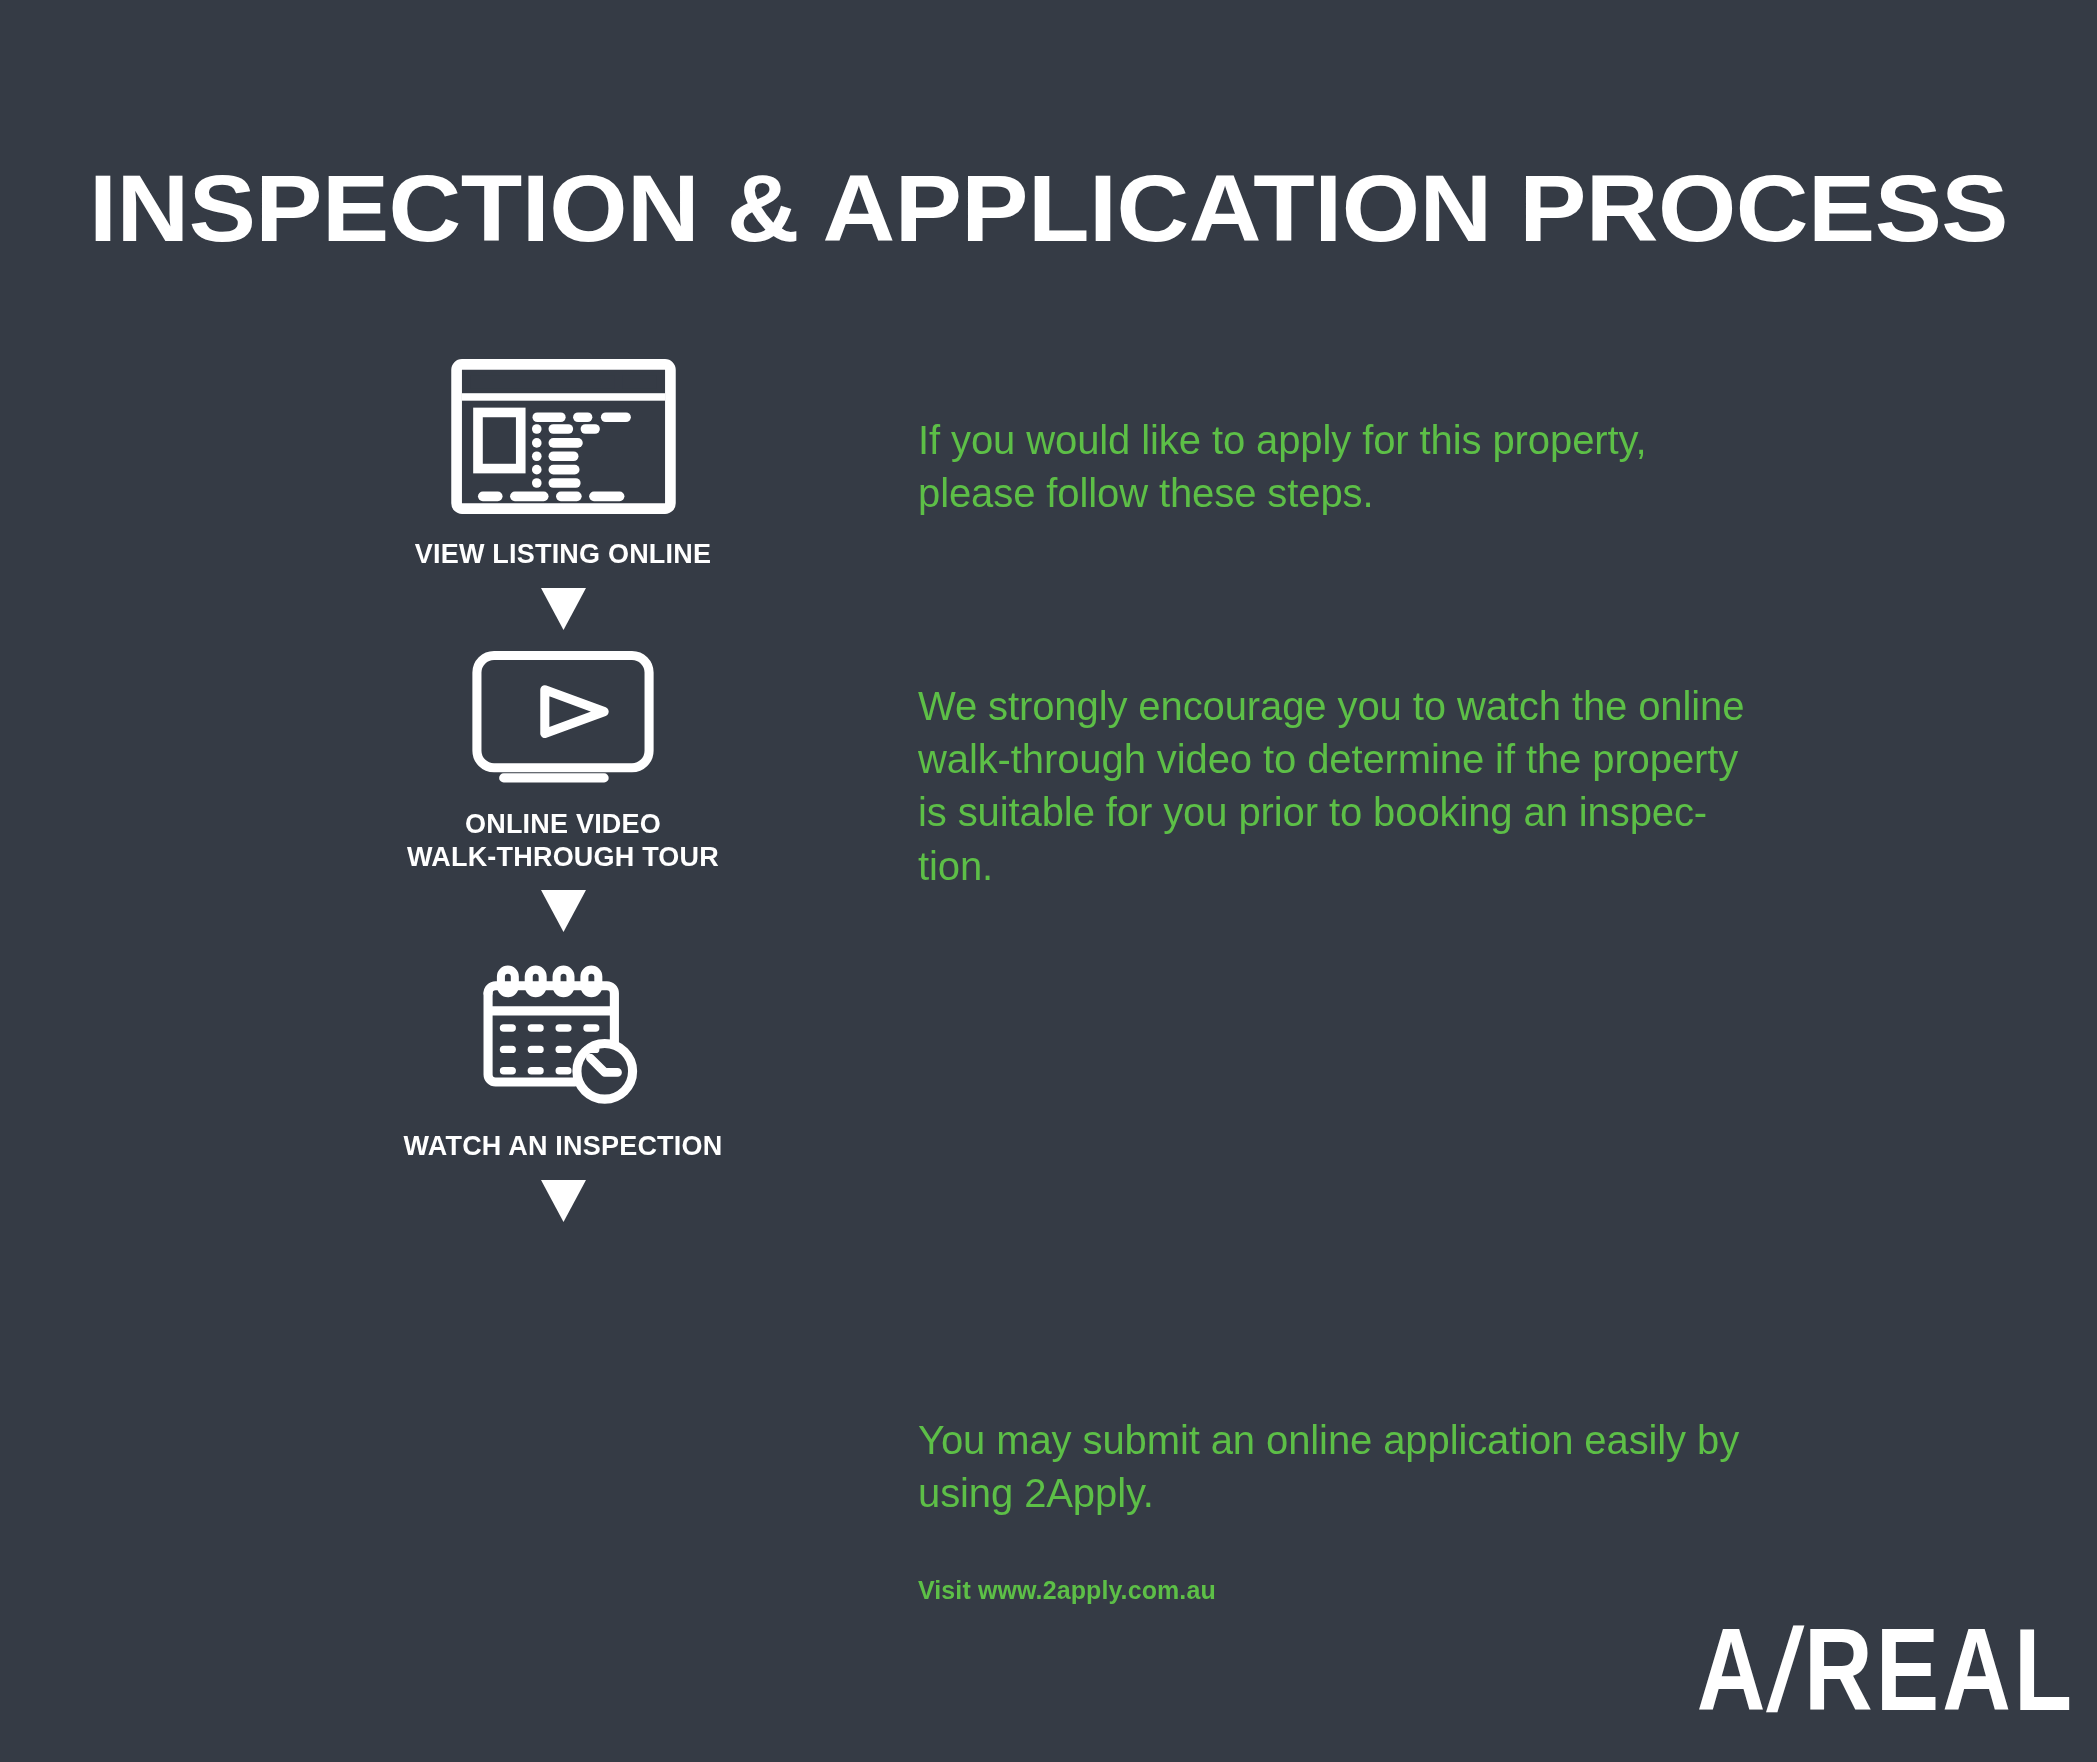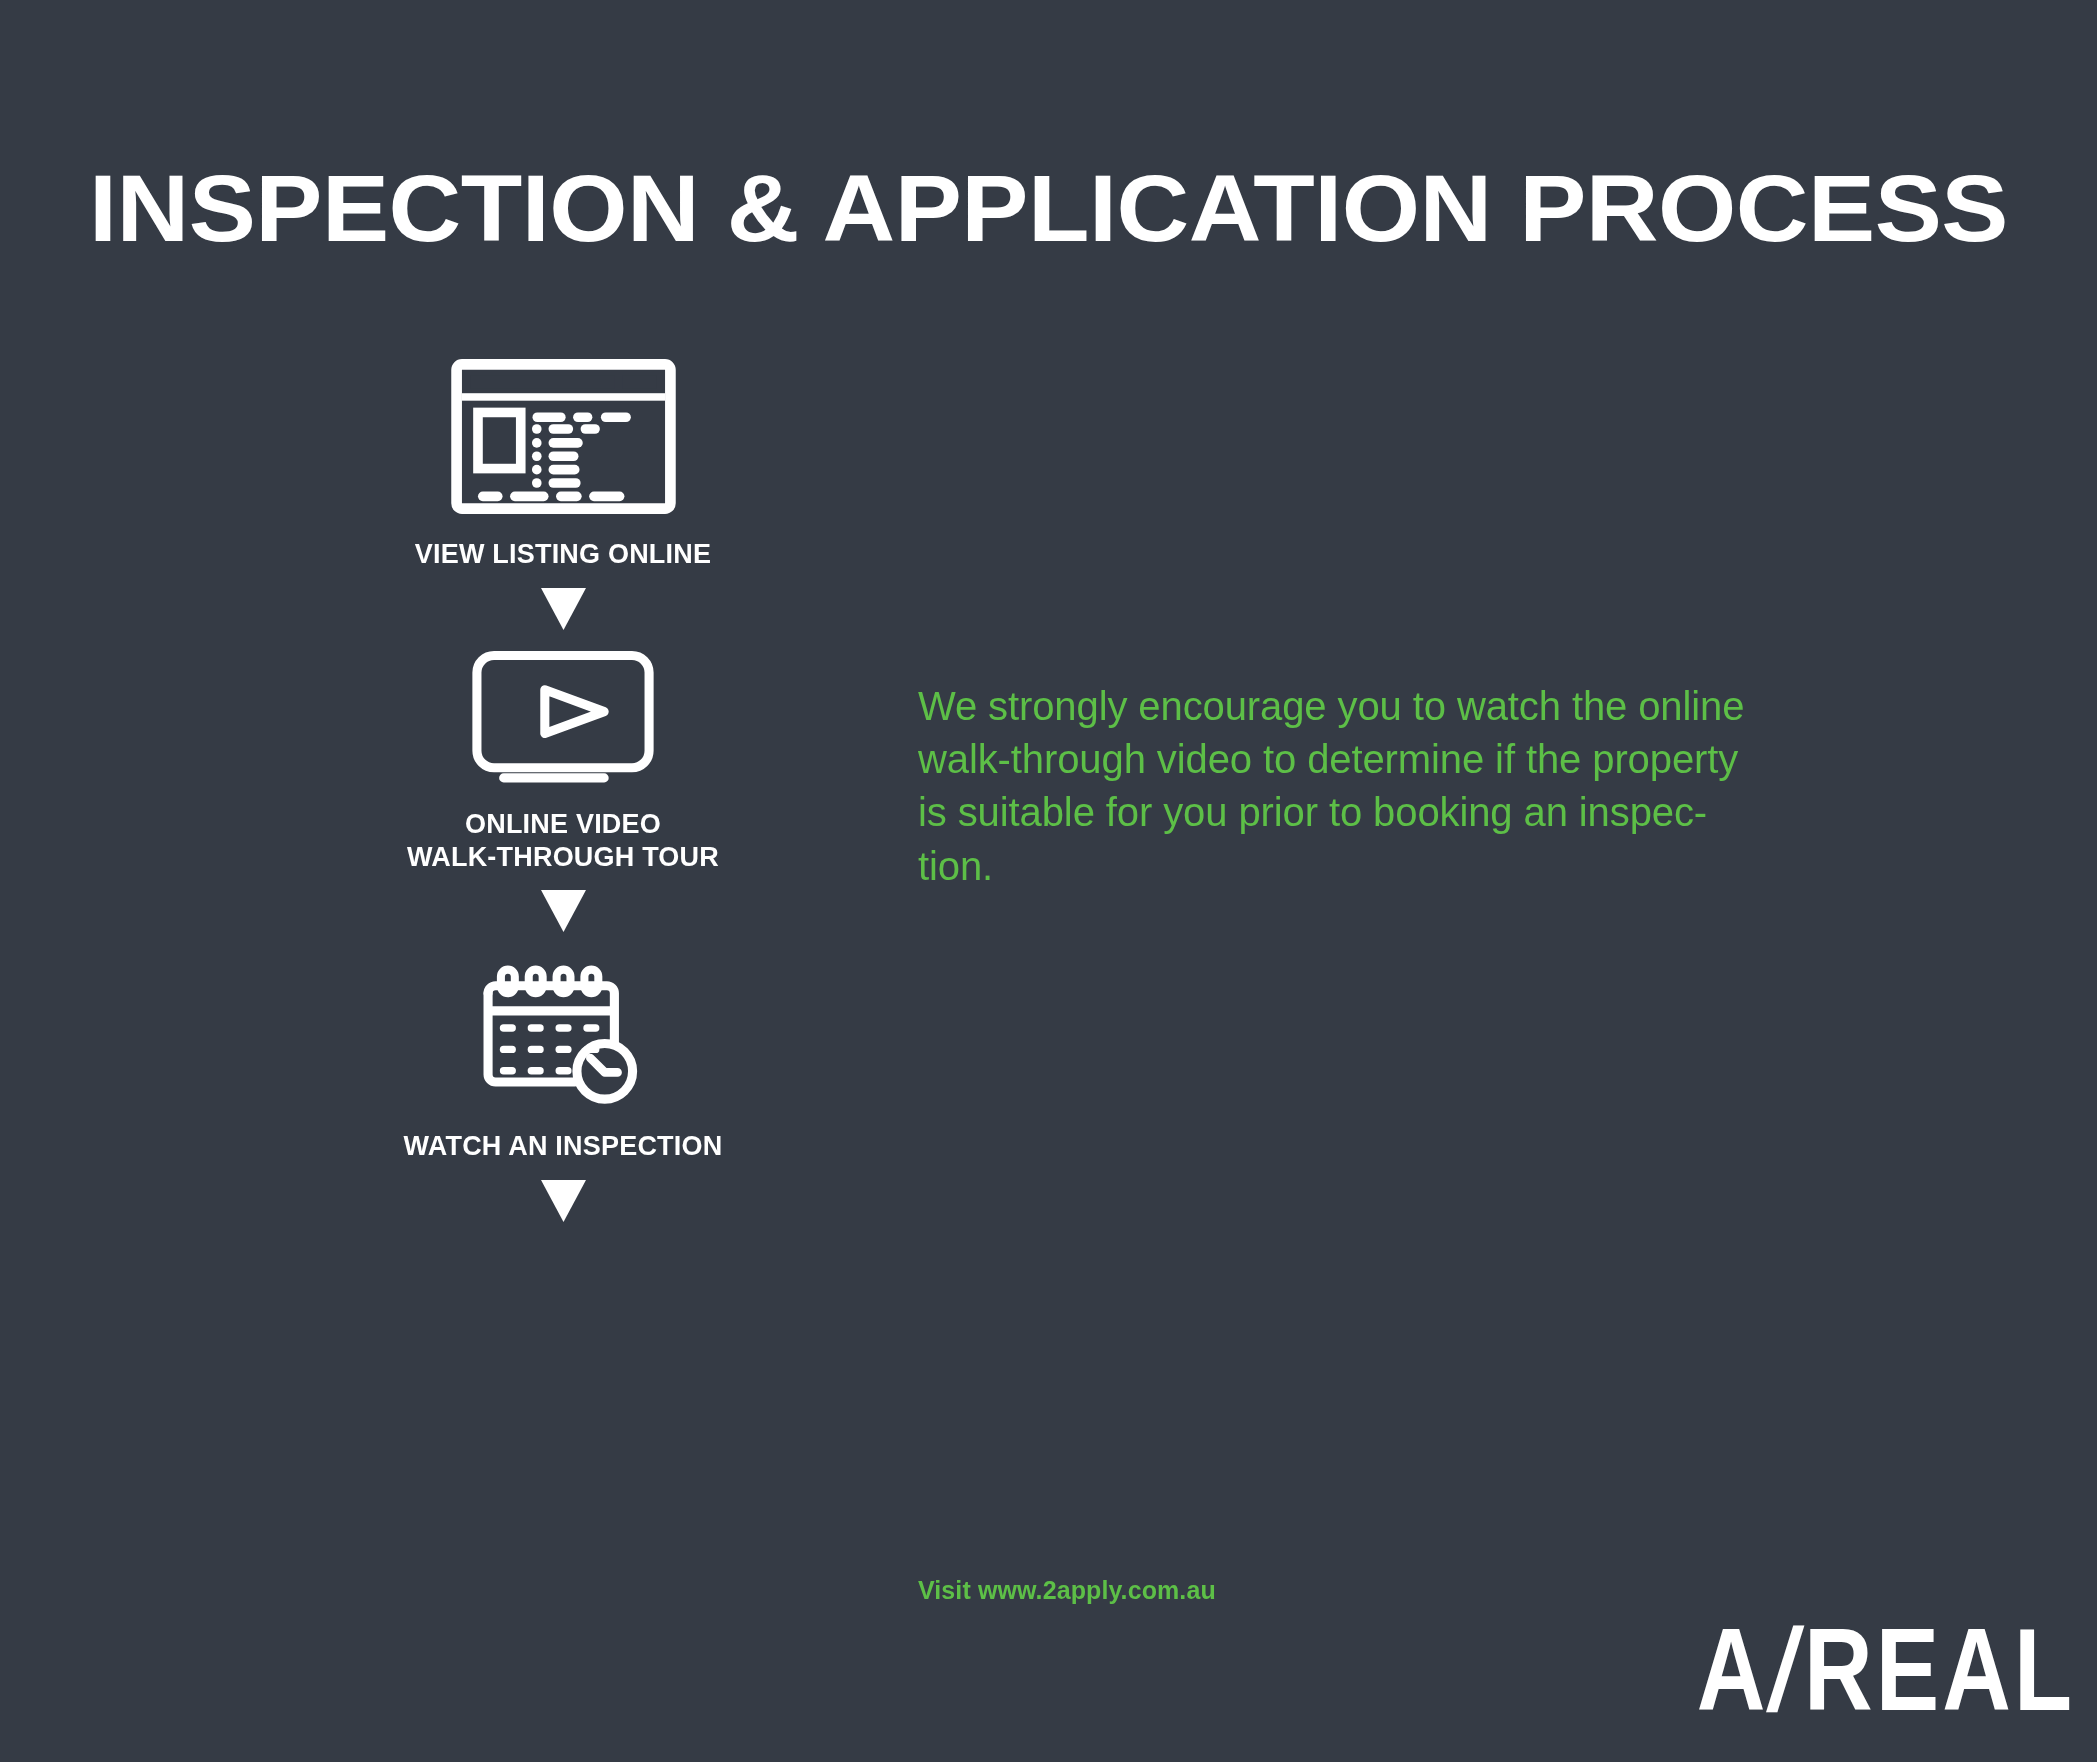--- a/index.html
+++ b/index.html
@@ -215,22 +215,26 @@
 
     <div class="arrow" style="margin-top:17px;">
       <svg width="45" height="42" viewBox="0 0 84 78">
         <polygon points="0,0 84,0 42,78" fill="#ffffff"></polygon>
       </svg>
     </div>
 
 
   </div>
 
+  <div class="para" id="para1">If you would like to apply for this property,
+please follow these steps.</div>
   <div class="para" id="para2">We strongly encourage you to watch the online
 walk-through video to determine if the property
 is suitable for you prior to booking an inspec-
 tion.</div>
+  <div class="para" id="para4">You may submit an online application easily by
+using 2Apply.</div>
   <div id="visit">Visit www.2apply.com.au</div>
 
   <div id="logo"><span>A</span><span class="slash">/</span><span>REAL</span></div>
 
 </div>
 
 
 </body></html>

